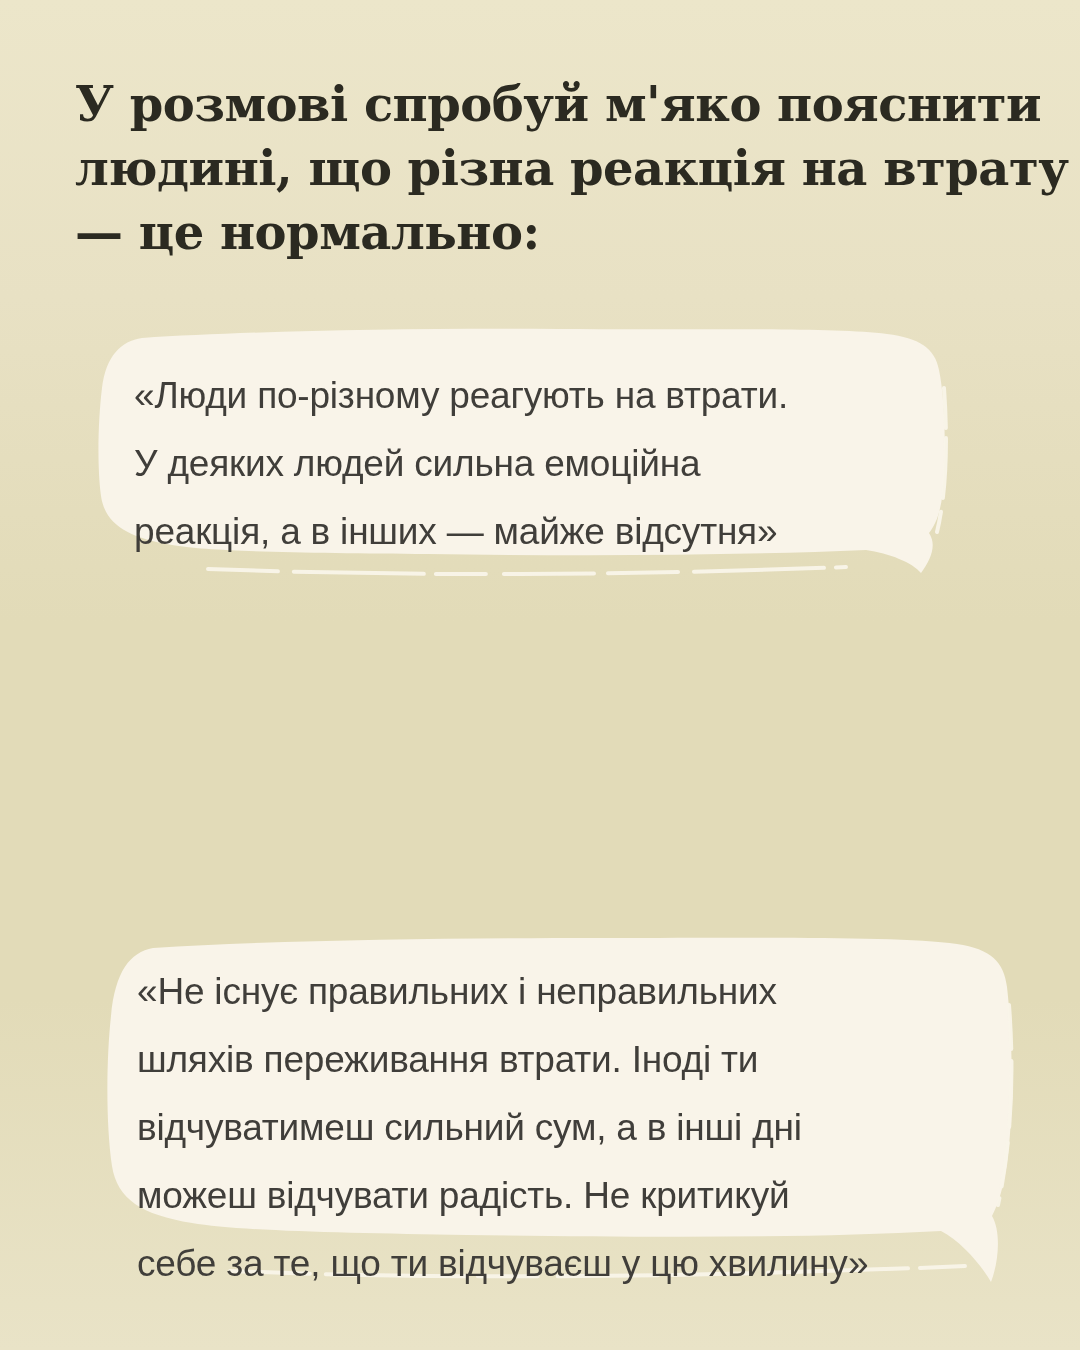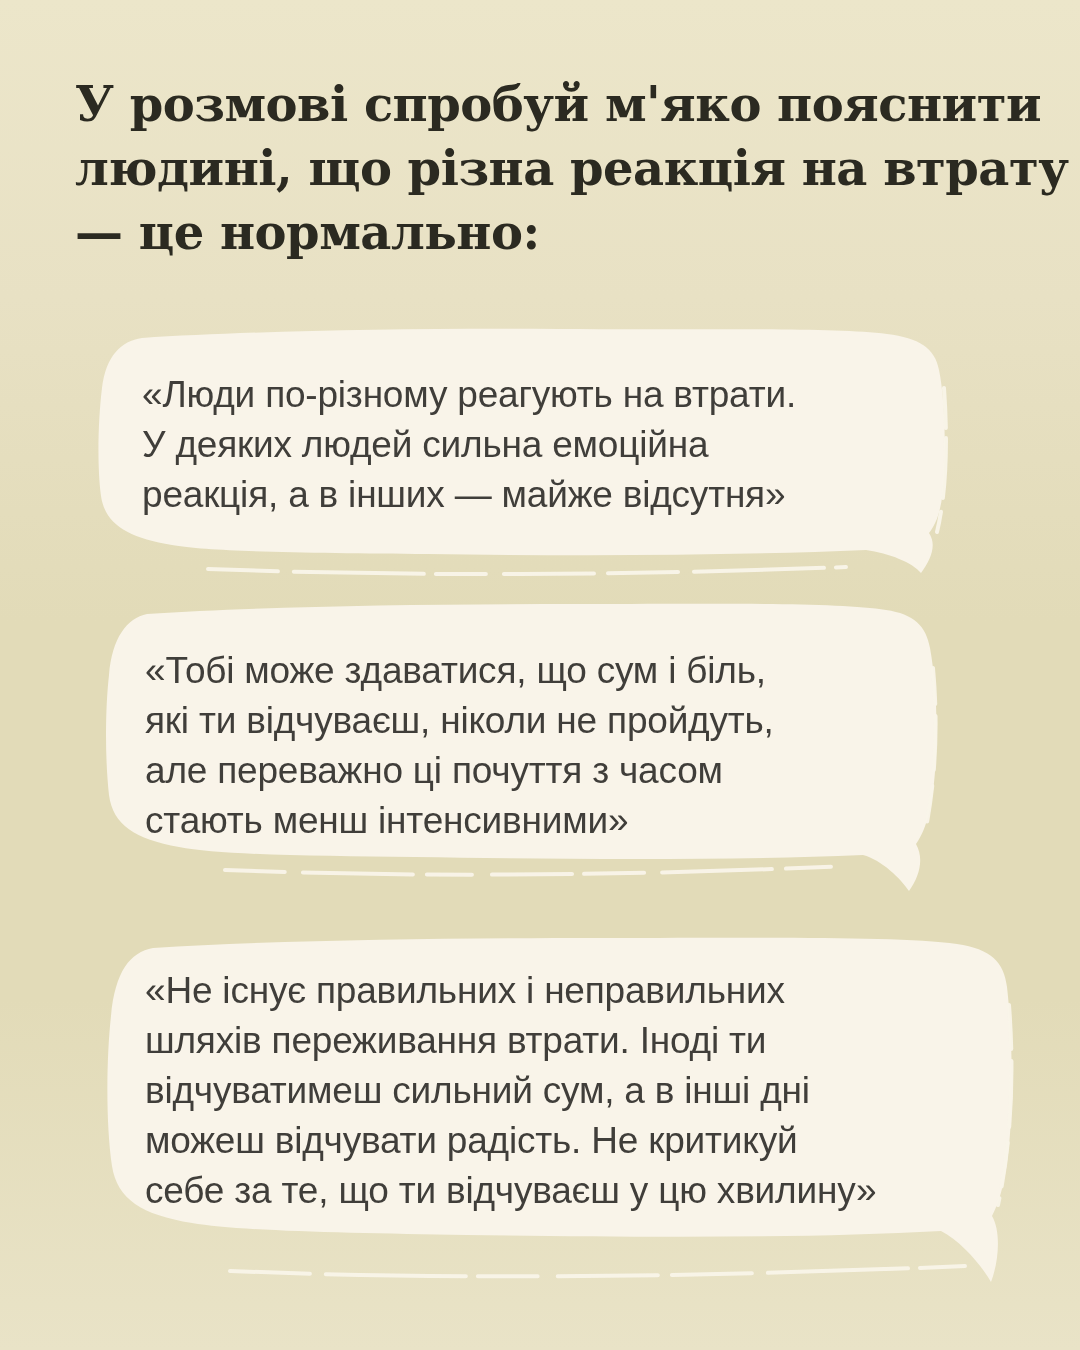--- a/index.html
+++ b/index.html
@@ -23,23 +23,23 @@
     font-weight:700;
     font-size:48px;line-height:64px;
     letter-spacing:-0.5px;
     color:var(--heading-text,#2b2a21);
   }
   .bubble{position:absolute;}
   .bubble-shape{position:absolute;left:0;top:0;width:100%;height:100%;overflow:visible;display:block;}
   .bubble-body{fill:var(--bubble-fill,#f9f4e9);}
   .brush-mark{fill:none;stroke:var(--bubble-fill,#f9f4e9);stroke-width:4;stroke-linecap:round;opacity:.95;}
   .bubble-text{
-    position:absolute;margin:8px;
+    position:absolute;margin:0;
     white-space:pre;
-    font-size:37px;line-height:50px;
+    font-size:37px;line-height:68px;
     letter-spacing:-0.2px;
     color:var(--bubble-text,#403e3a);
   }
   .b1{left:88px;top:326px;width:860px;height:260px;}
   .b1 .bubble-text{left:46px;top:36px;}
   .b2{left:95px;top:598px;width:845px;height:300px;}
   .b2 .bubble-text{left:42px;top:40px;}
   .b3{left:95px;top:930px;width:925px;height:360px;}
   .b3 .bubble-text{left:42px;top:28px;}
 </style>
@@ -64,39 +64,20 @@
         C40 212 17 198 13 170 C9 140 10 95 14 62
         C18 30 33 15 54 12 Z"></path>
       <path class="brush-mark" d="M120 243 C320 251 560 249 758 241" stroke-dasharray="70 16 130 12 50 18 90 14"></path>
       <path class="brush-mark" d="M856 62 C860 118 858 168 849 206" stroke-dasharray="40 10 60 14"></path>
     </svg>
     <p class="bubble-text">«Люди по-різному реагують на втрати.
 У деяких людей сильна емоційна
 реакція, а в інших — майже відсутня»</p>
   </section>
 
-  <section class="bubble b2">
-    <svg class="bubble-shape" viewBox="0 0 845 300" aria-hidden="true">
-      <path class="bubble-body" d="M52 16
-        C175 8 335 6 485 6 C625 6 742 4 791 12
-        C819 16 831 28 835 50 C840 78 843 118 841 158
-        C839 198 834 228 821 246
-        C829 260 825 278 814 293
-        C806 281 787 262 768 257
-        C620 263 460 261 320 259 C222 258 124 257 84 249
-        C40 241 18 227 14 197 C10 161 10 112 14 77
-        C17 40 32 20 52 16 Z"></path>
-      <path class="brush-mark" d="M130 272 C330 280 560 277 750 268" stroke-dasharray="60 18 110 14 45 20 80 12"></path>
-      <path class="brush-mark" d="M838 70 C843 125 841 180 830 235" stroke-dasharray="36 12 54 16"></path>
-    </svg>
-    <p class="bubble-text">«Тобі може здаватися, що сум і біль,
-які ти відчуваєш, ніколи не пройдуть,
-але переважно ці почуття з часом
-стають менш інтенсивними»</p>
-  </section>
 
   <section class="bubble b3">
     <svg class="bubble-shape" viewBox="0 0 925 360" aria-hidden="true">
       <path class="bubble-body" d="M58 18
         C185 10 355 8 505 8 C665 8 802 6 862 14
         C896 19 909 32 912 57 C916 92 918 142 916 187
         C914 232 908 266 897 286
         C906 301 904 331 896 352
         C887 336 866 311 846 301
         C700 309 520 307 372 305 C252 303 142 301 97 293

